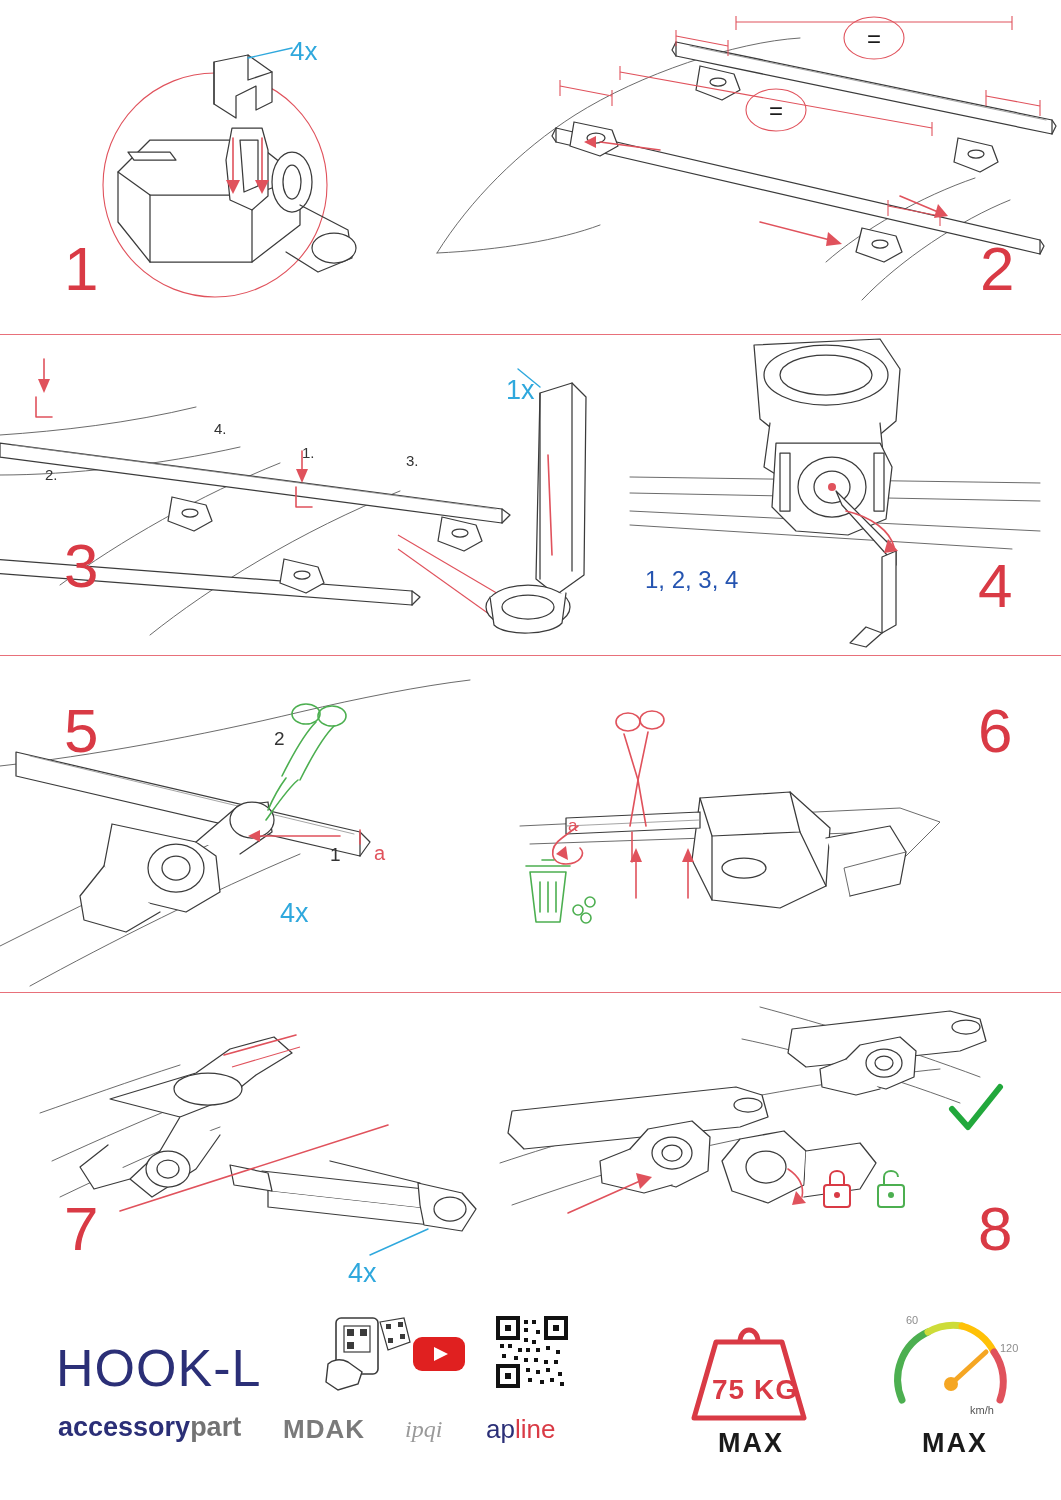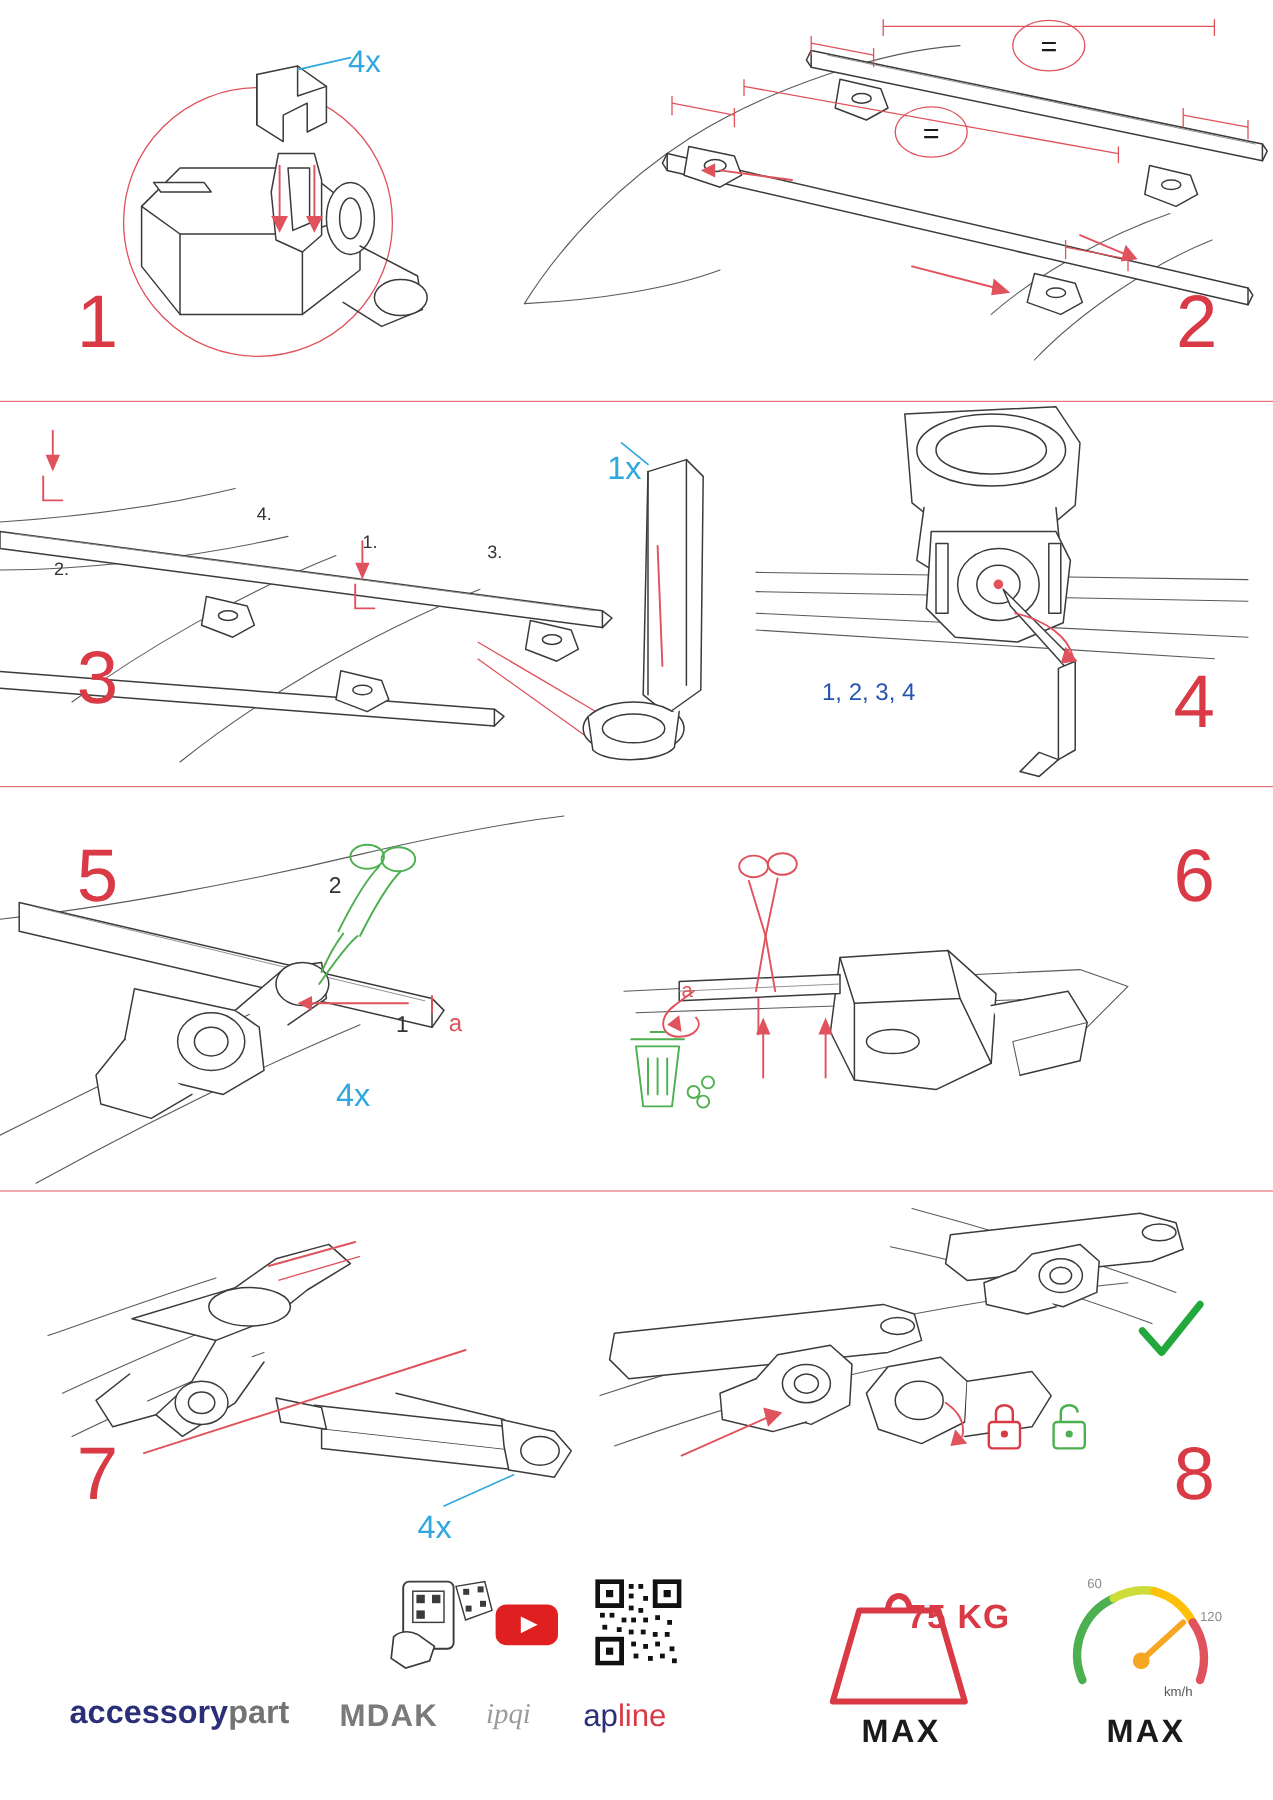--- a/index.html
+++ b/index.html
@@ -46,24 +46,23 @@
     color: #2fa8dd;
     font-family: "Liberation Sans", sans-serif;
   }
   .callout-red {
     position: absolute;
     font-size: 20px;
     color: #e0525c;
   }
   .num-seq {
     position: absolute;
-    font-size: 20px;
+    font-size: 24px;
     font-family: "Liberation Sans", sans-serif;
     color: #1a1a1a;
-    margin-left: 40px;
   }
   .small-label {
     position: absolute;
     font-size: 15px;
     color: #333;
   }
   svg { display: block; }
   .ln { fill: none; stroke: #3b3b3b; stroke-width: 1.25; stroke-linecap: round; stroke-linejoin: round; }
   .ln-thin { fill: none; stroke: #5a5a5a; stroke-width: 0.9; stroke-linecap: round; stroke-linejoin: round; }
   .ln-light { fill: none; stroke: #8d8d8d; stroke-width: 0.8; }
@@ -554,20 +553,21 @@
       <path d="M952,116 L968,134 L1000,94" fill="none" stroke="#22a83c" stroke-width="6" stroke-linecap="round" stroke-linejoin="round"></path>
     </svg>
   </div>
 
   <span class="step-num" style="left:64px; top:1198px;">7</span>
   <span class="step-num" style="left:978px; top:1198px;">8</span>
   <span class="callout" style="left:348px; top:1258px;">4x</span>
 
   <div class="footer"></div>
 
+  <span class="brand-title">HOOK-L</span>
   <div class="brand-sub">
     <span>accessory</span><span class="part">part</span>
   </div>
   <div class="logo-mdak">
     <span>MDAK</span>
   </div>
   <div class="logo-ipqi">
     <span>ipqi</span>
   </div>
   <div class="logo-apline">
@@ -627,21 +627,21 @@
     <rect x="32" y="62" width="4" height="4" fill="#111"></rect>
     <rect x="44" y="64" width="4" height="4" fill="#111"></rect>
     <rect x="54" y="62" width="4" height="4" fill="#111"></rect>
     <rect x="64" y="66" width="4" height="4" fill="#111"></rect>
   </svg>
 
   <svg style="position:absolute; left:686px; top:1318px;" width="126" height="106" viewBox="0 0 126 106">
     <path d="M30,24 L96,24 L118,100 L8,100 Z" fill="#fff" stroke="#d93a45" stroke-width="5" stroke-linejoin="round"></path>
     <path d="M54,24 C54,8 72,8 72,24" fill="none" stroke="#d93a45" stroke-width="5"></path>
   </svg>
-  <span class="weight-text" style="left:712px; top:1332px;margin-left:44px;">75 KG</span>
+  <span class="weight-text" style="left:712px; top:1374px;">75 KG</span>
   <span class="max-label" style="left:718px; top:1428px;">MAX</span>
 
   <svg style="position:absolute; left:888px; top:1312px;" width="132" height="112" viewBox="0 0 132 112">
     <path d="M14,88 A52,52 0 0 1 40,20" fill="none" stroke="#4caf50" stroke-width="7" stroke-linecap="round"></path>
     <path d="M40,20 A52,52 0 0 1 74,14" fill="none" stroke="#cddc39" stroke-width="7" stroke-linecap="round"></path>
     <path d="M74,14 A52,52 0 0 1 106,40" fill="none" stroke="#ffc107" stroke-width="7" stroke-linecap="round"></path>
     <path d="M106,40 A52,52 0 0 1 112,88" fill="none" stroke="#e0525c" stroke-width="7" stroke-linecap="round"></path>
     <circle cx="63" cy="72" r="7" fill="#f5a623"></circle>
     <path d="M63,72 L98,40" stroke="#f5a623" stroke-width="5" stroke-linecap="round"></path>
   </svg>

